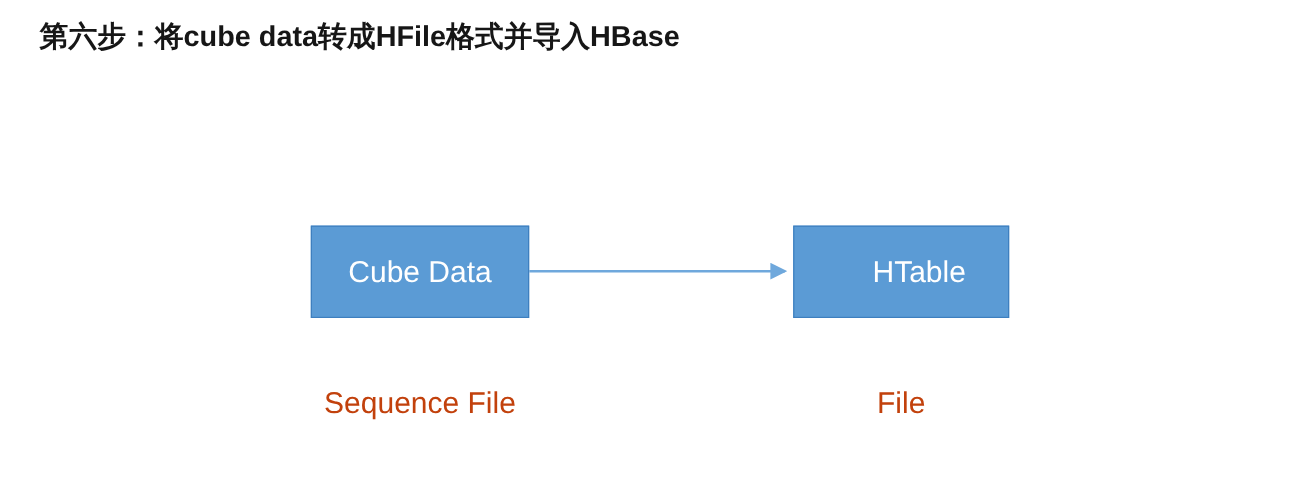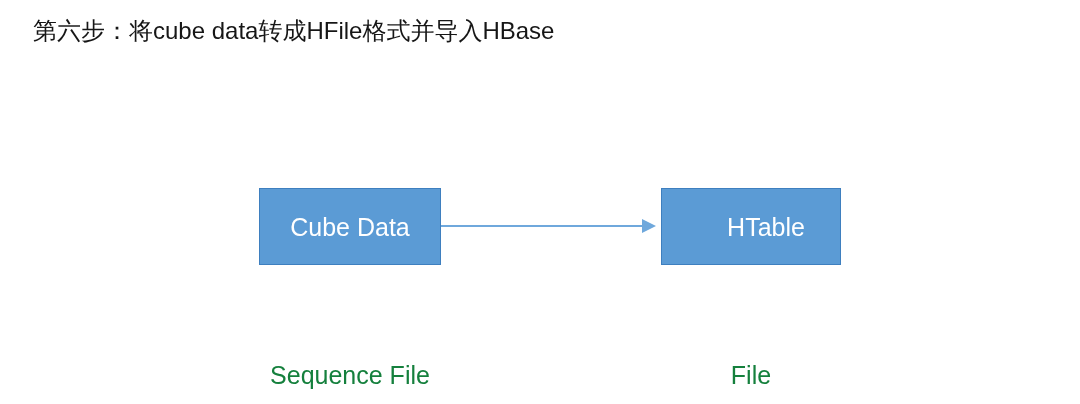--- a/index.html
+++ b/index.html
@@ -23,21 +23,21 @@
   
   .slide-title {
     position: absolute;
     left: 33px;
     top: 14px;
     font-size: 24px;
     line-height: 34px;
     color: #161616;
     white-space: nowrap;
     letter-spacing: 0px;
-    font-weight: 400;
+    font-weight: 700;
     text-align: right;
   }
 
   
   .diagram {
     position: absolute;
     left: 0;
     top: 0;
     width: 1080px;
     height: 404px;
@@ -82,25 +82,24 @@
     width: 228px;
     height: 24px;
     overflow: visible;
   }
 
   
   .caption {
     position: absolute;
     font-size: 25px;
     line-height: 30px;
-    color: #15803d;
+    color: #c2410c;
     white-space: nowrap;
     font-weight: 400;
     text-align: center;
-    margin-top: 39px;
   }
   #caption-sequence {
     left: 259px;
     top: 321px;
     width: 182px;
   }
   #caption-hfile {
     left: 661px;
     top: 321px;
     width: 180px;

